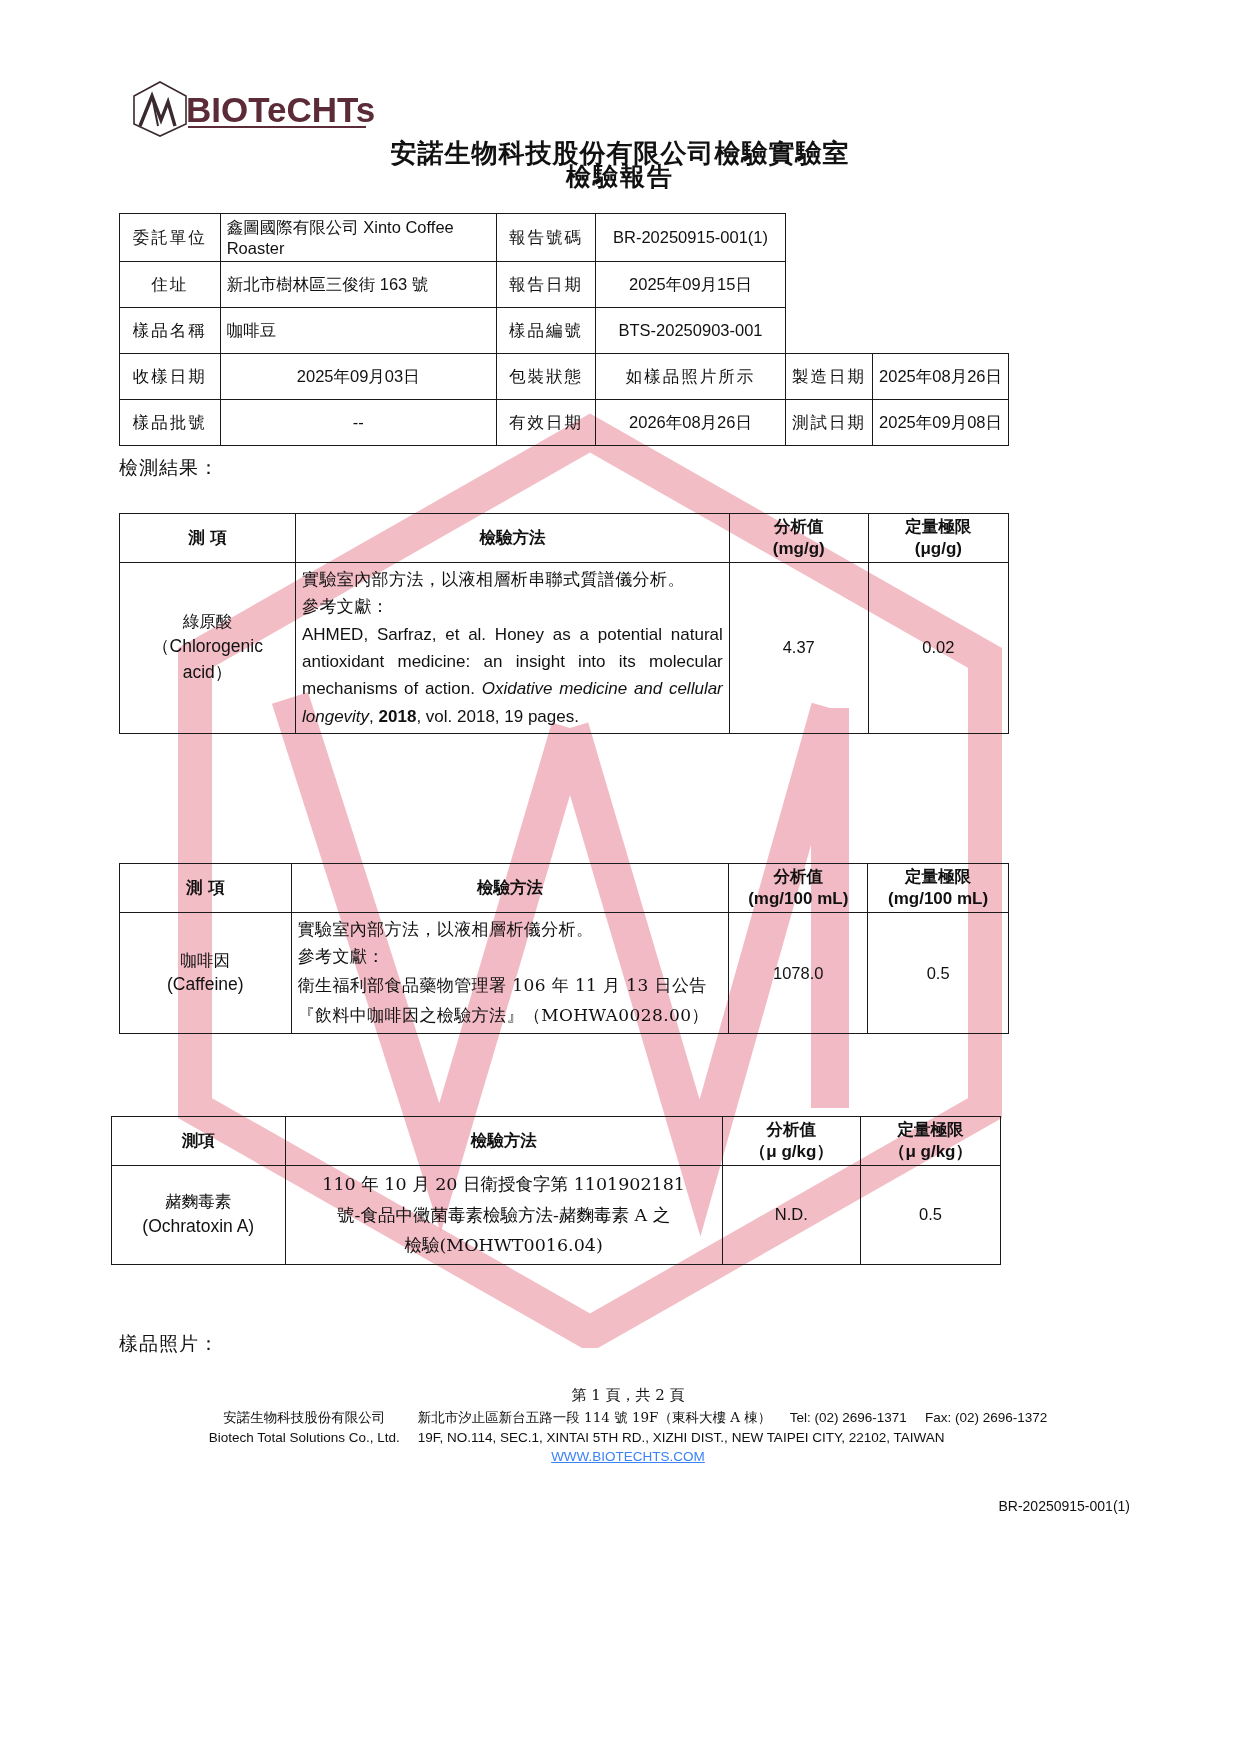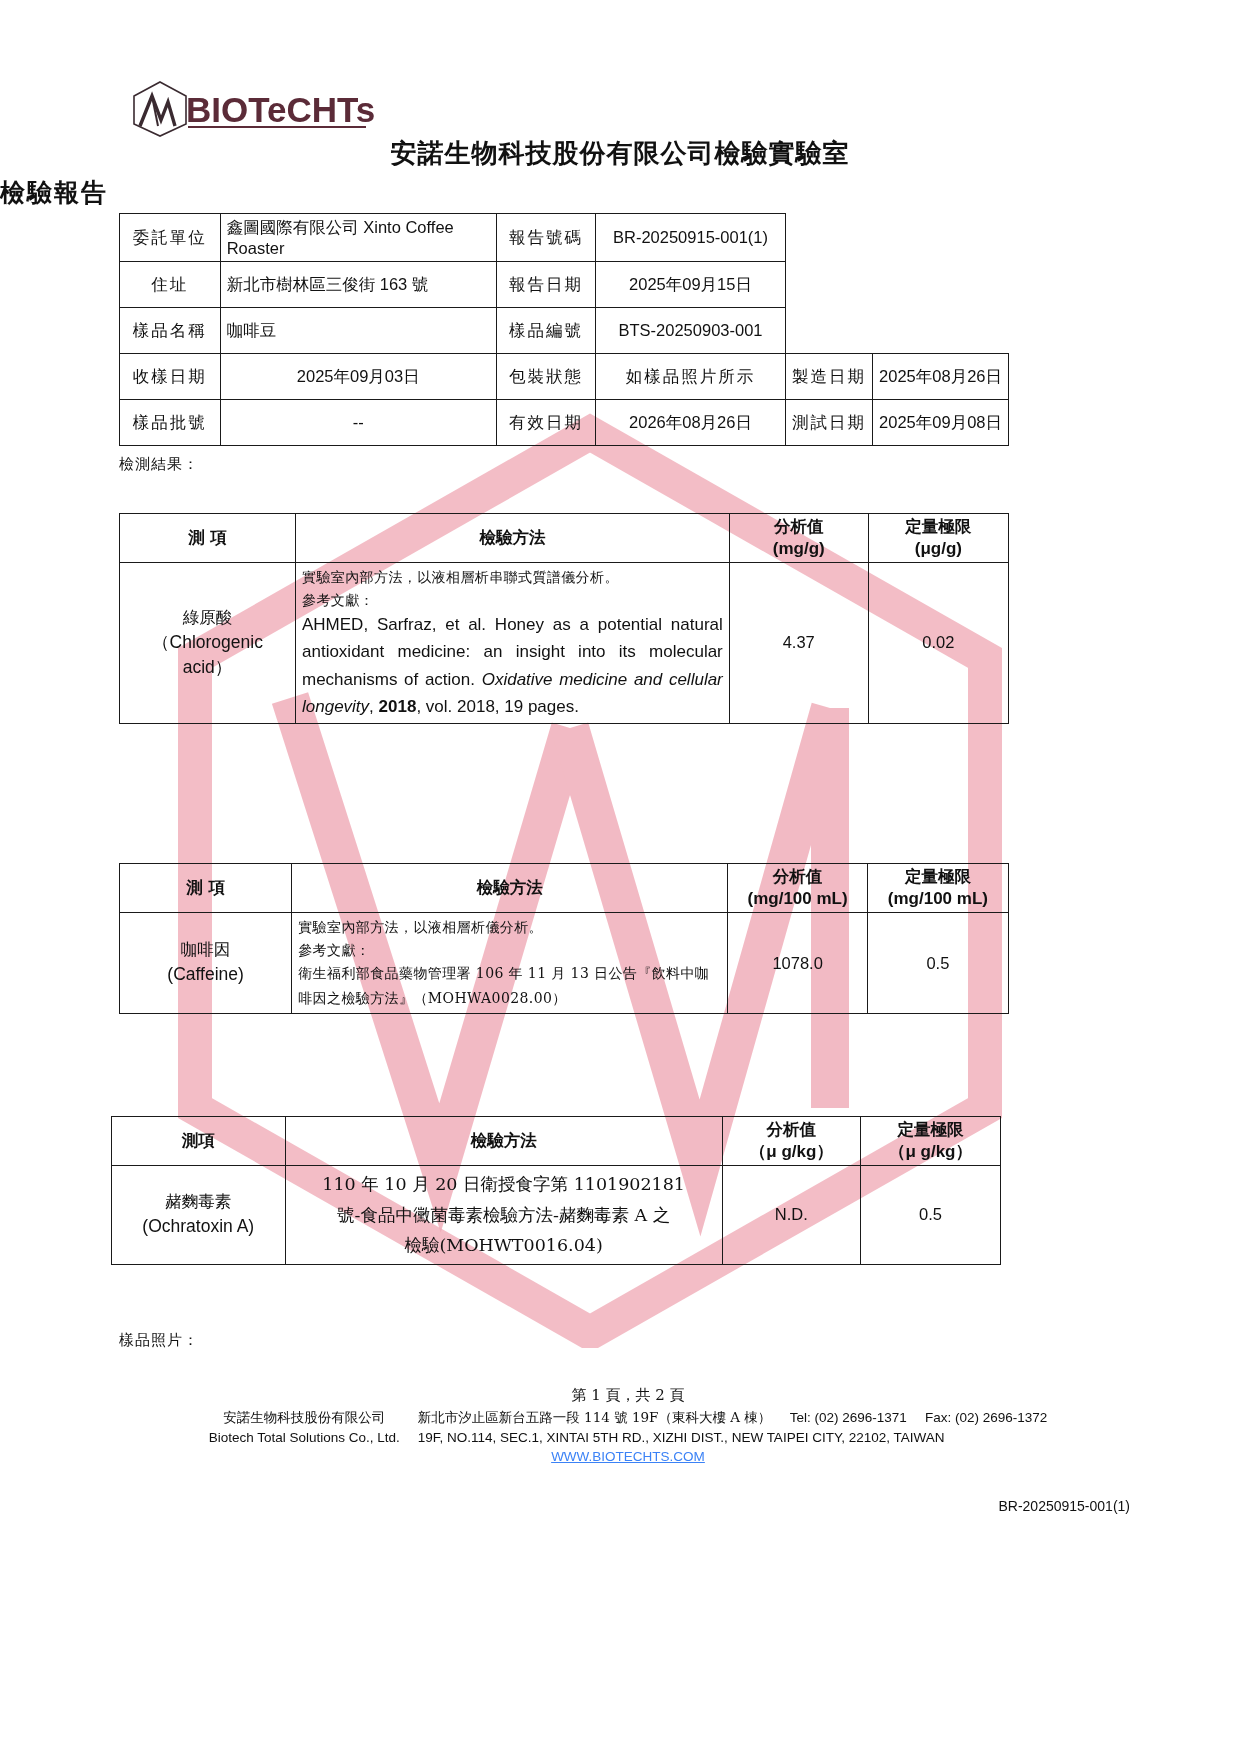--- a/index.html
+++ b/index.html
@@ -53,23 +53,24 @@
     width: 1240px;
     text-align: center;
     font-family: "DejaVu Serif", "Liberation Serif", serif;
     font-weight: bold;
     font-size: 26px;
     letter-spacing: 1px;
     z-index: 3;
   }
   .doc-subtitle {
     position: absolute;
-    top: 168px;
+    top: 152px;
     left: 0;
     width: 1240px;
+    text-align: center;
     font-family: "DejaVu Serif", "Liberation Serif", serif;
     font-weight: bold;
     font-size: 25px;
     letter-spacing: 2px;
     z-index: 3;
   }
 
   
   table.grid {
     position: absolute;
@@ -104,21 +105,21 @@
   }
 
   
   #info-table { left: 119px; top: 205px; width: 890px; }
   #info-table td { height: 39px; }
 
   
   .section-label {
     position: absolute;
     font-family: "DejaVu Serif", "Liberation Serif", serif;
-    font-size: 15px;
+    font-size: 19px;
     letter-spacing: 1px;
     z-index: 3;
   }
   #results-label { left: 119px; top: 447px; }
   #photos-label  { left: 119px; top: 1323px; }
 
   
   #tbl-1 { left: 119px; top: 505px; width: 890px; }
   #tbl-2 { left: 119px; top: 855px; width: 890px; }
   #tbl-3 { left: 111px; top: 1108px; width: 890px; }
@@ -157,21 +158,21 @@
     font-size: 17px;
     line-height: 1.62;
   }
   td.num-cell {
     text-align: center;
     font-size: 18px;
   }
 
   .m-cn {
     font-family: "DejaVu Serif", "Liberation Serif", serif;
-    font-size: 14px;
+    font-size: 17px;
     display: block;
     letter-spacing: 0.4px;
   }
   .m-en {
     font-family: "Liberation Sans", sans-serif;
     font-size: 17px;
     text-align: justify;
     text-align-last: left;
     display: block;
     line-height: 1.6;

